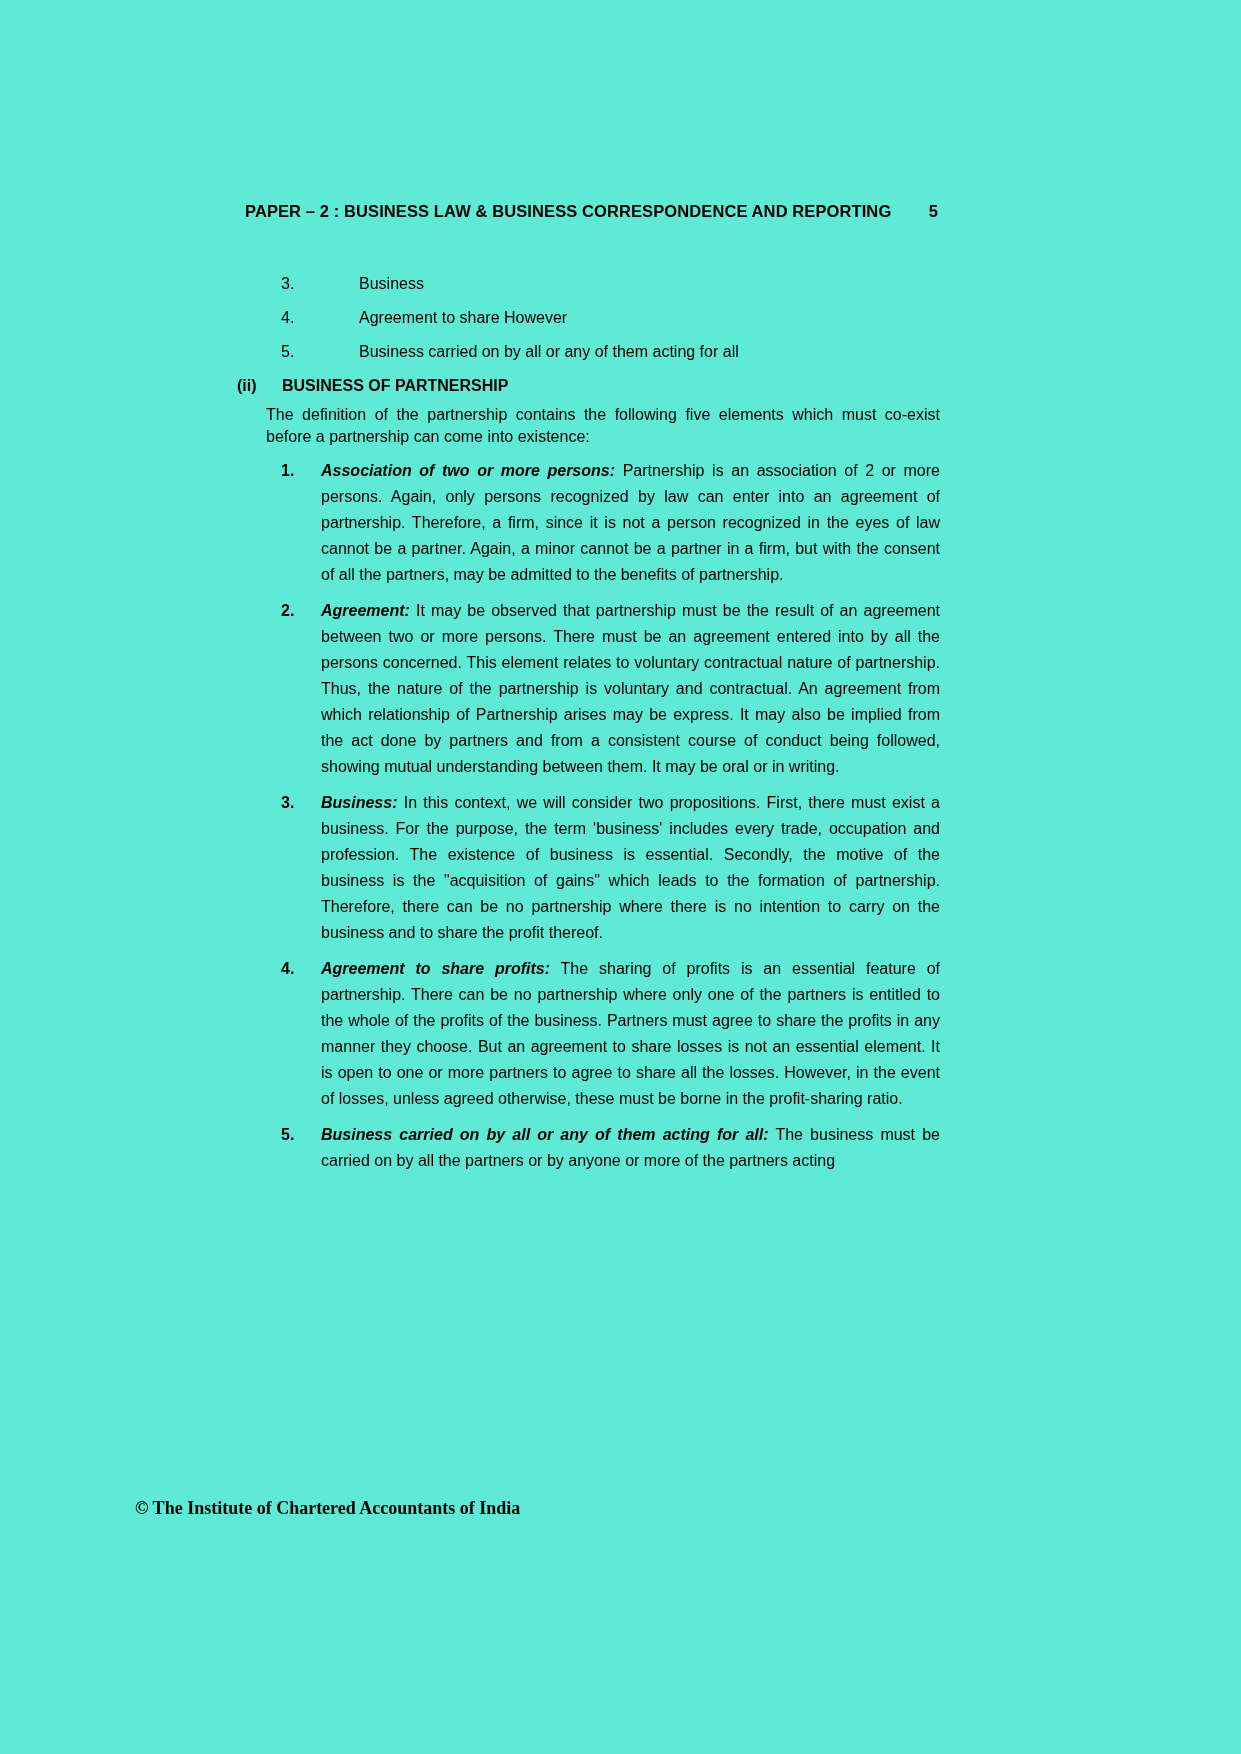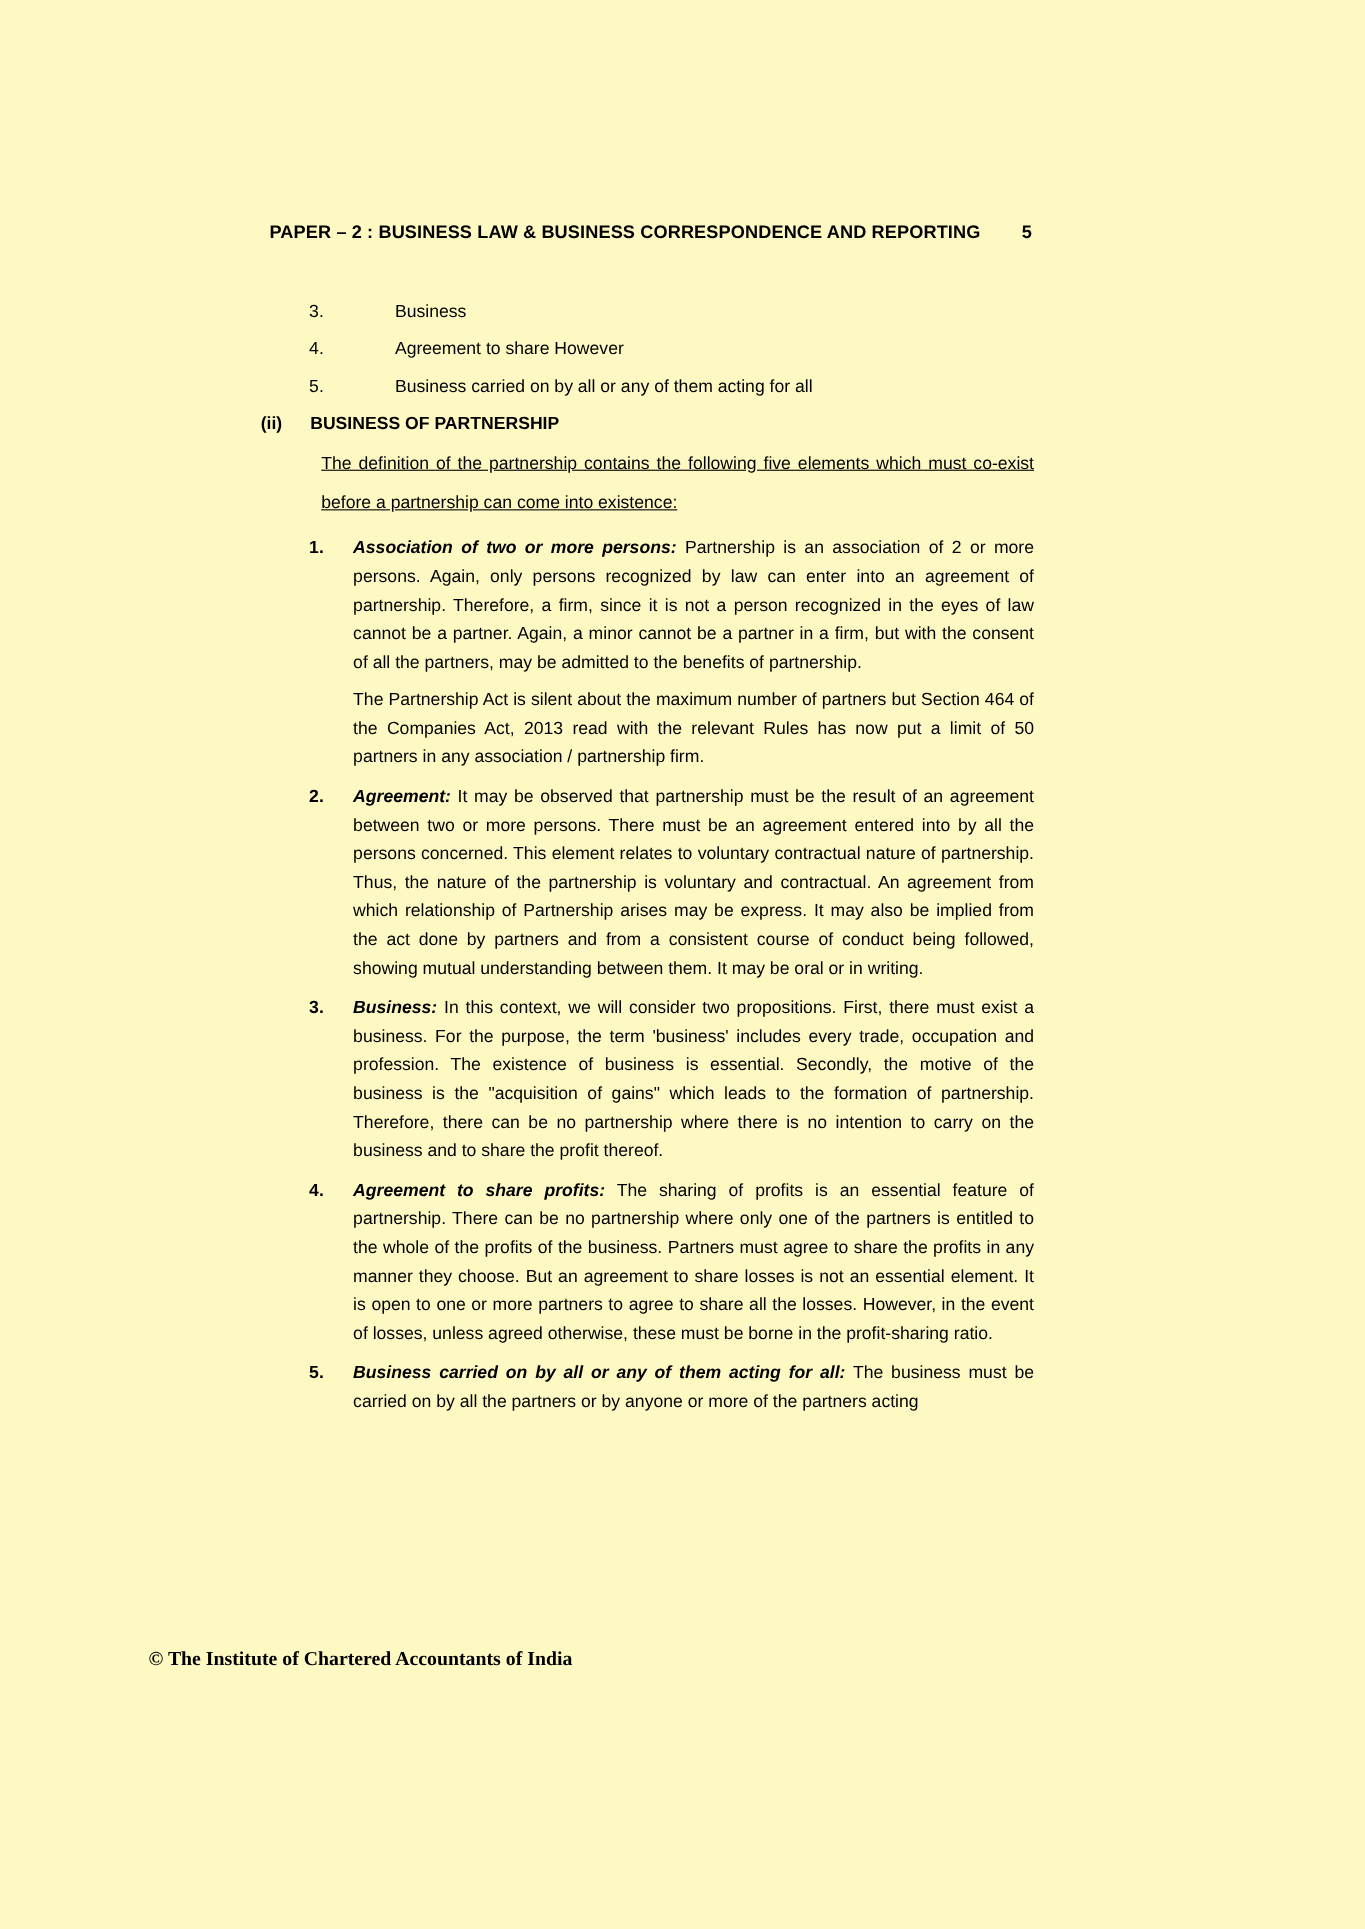--- a/index.html
+++ b/index.html
@@ -1,21 +1,21 @@
 <!DOCTYPE html>
 <html><head>
 <meta charset="utf-8">
 <style>
   * { margin: 0; padding: 0; box-sizing: border-box; }
   html, body { background: #ffffff; }
   .page {
     position: relative;
     width: 1241px;
     height: 1754px;
-    background: #fef9c3;
+    background: #5eead4;
     color: #000000;
     font-family: "Liberation Sans", sans-serif;
     font-size: 16px;
     overflow: hidden;
   }
   .content {
     position: absolute;
     left: 237px;
     top: 201px;
     width: 703px;
@@ -30,25 +30,24 @@
   }
   .header-title { padding-left: 8px; letter-spacing: 0.1px; }
   .header-page-number { padding-right: 2px; }
   .top-list { margin-top: 50px; margin-left: 44px; }
   .list-row { display: flex; margin-bottom: 8px; line-height: 26px; }
   .list-num { flex: 0 0 40px; width: 40px; }
   .list-text { flex: 1; margin-left: 38px; }
   .section-row { display: flex; margin-top: 8px; font-weight: bold; line-height: 26px; align-items: center; }
   .section-marker { flex: 0 0 45px; width: 45px; }
   .intro {
-    margin-left: 55px;
+    margin-left: 29px;
     margin-top: 5px;
     text-align: justify;
-    line-height: 36px;
-    text-decoration: underline;
+    line-height: 22px;
   }
   .elements { margin-top: 2px; }
   .element-item { display: flex; margin-left: 44px; margin-top: 10px; }
   .el-num { flex: 0 0 40px; width: 40px; font-weight: bold; line-height: 26px; }
   .el-body { flex: 1; }
   .para { text-align: justify; line-height: 26px; }
   .para + .para { margin-top: 8px; }
   .bold { font-weight: bold; font-style: italic; }
   .footer {
     position: absolute;
@@ -92,21 +91,20 @@
     </div>
 
     <p class="intro">The definition of the partnership contains the following five elements which must co-exist before a partnership can come into existence:</p>
 
     <div class="elements">
 
       <div class="element-item">
         <span class="el-num">1.</span>
         <div class="el-body">
           <p class="para"><span class="bold">Association of two or more persons:</span> <span>Partnership is an association of 2 or more persons. Again, only persons recognized by law can enter into an agreement of partnership. Therefore, a firm, since it is not a person recognized in the eyes of law cannot be a partner. Again, a minor cannot be a partner in a firm, but with the consent of all the partners, may be admitted to the benefits of partnership.</span></p>
-          <p class="para">The Partnership Act is silent about the maximum number of partners but Section 464 of the Companies Act, 2013 read with the relevant Rules has now put a limit of 50 partners in any association / partnership firm.</p>
         </div>
       </div>
 
       <div class="element-item">
         <span class="el-num">2.</span>
         <div class="el-body">
           <p class="para"><span class="bold">Agreement:</span> <span>It may be observed that partnership must be the result of an agreement between two or more persons. There must be an agreement entered into by all the persons concerned. This element relates to voluntary contractual nature of partnership. Thus, the nature of the partnership is voluntary and contractual. An agreement from which relationship of Partnership arises may be express. It may also be implied from the act done by partners and from a consistent course of conduct being followed, showing mutual understanding between them. It may be oral or in writing.</span></p>
         </div>
       </div>
 

